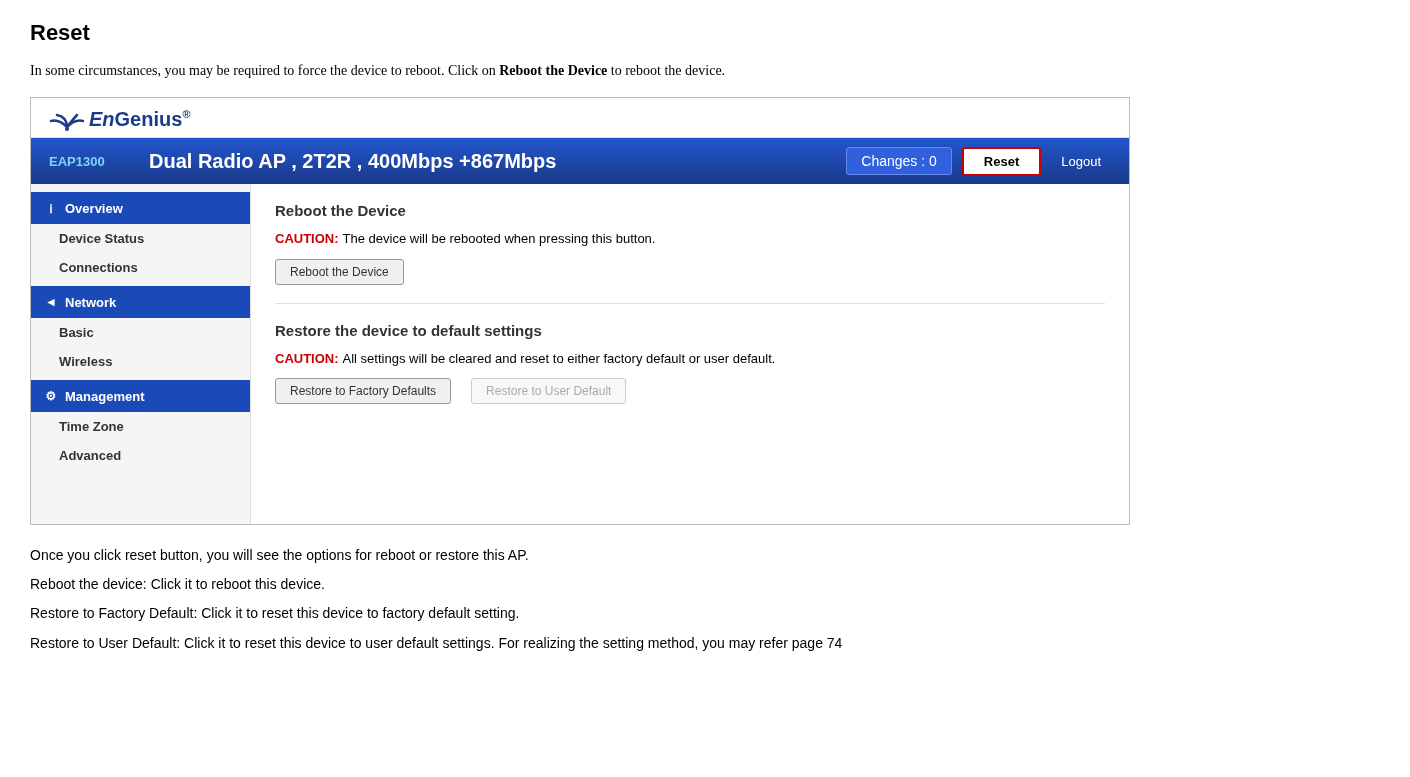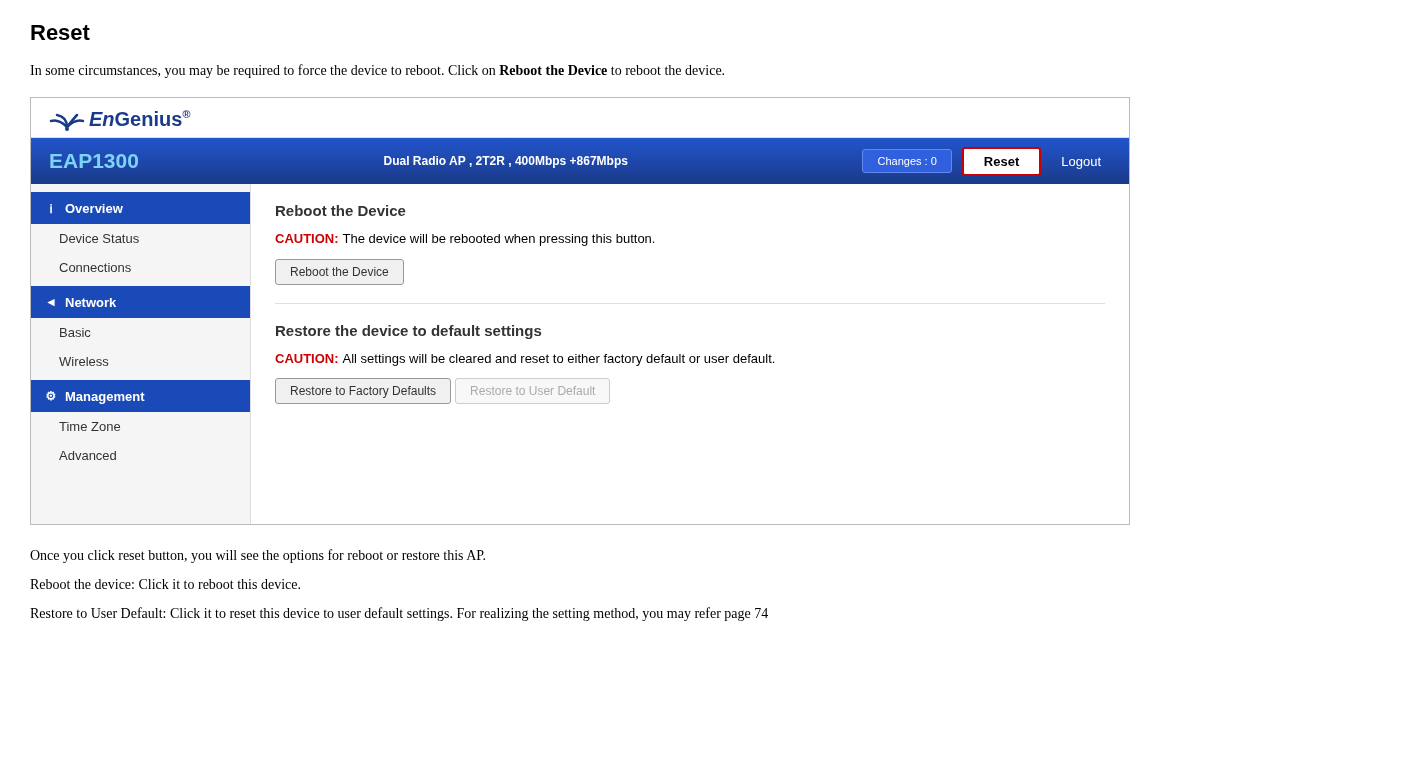--- a/index.html
+++ b/index.html
@@ -49,43 +49,43 @@
     
     .ui-header-bar {
       background: linear-gradient(to bottom, #2255cc, #1a3a8a);
       color: #fff;
       display: flex;
       align-items: center;
       padding: 0 18px;
       height: 46px;
     }
     .ui-header-model {
-      font-size: 21px;
+      font-size: 13px;
       font-weight: bold;
       color: #7dd4f8;
       min-width: 100px;
     }
     .ui-header-desc {
-      font-size: 12px;
+      font-size: 20px;
       font-weight: bold;
       color: #fff;
       flex: 1;
-      text-align: center;
+      text-align: left;
     }
     .ui-header-actions {
       display: flex;
       align-items: center;
       gap: 10px;
     }
     .ui-changes-badge {
       background: #3060dd;
       border: 1px solid #6688ee;
       color: #fff;
       padding: 5px 14px;
-      font-size: 11px;
+      font-size: 14px;
       border-radius: 3px;
     }
     .ui-reset-btn {
       background: #fff;
       color: #000;
       border: 2px solid #cc0000;
       padding: 5px 20px;
       font-size: 13px;
       font-weight: bold;
       border-radius: 3px;
@@ -134,20 +134,21 @@
       display: inline-flex;
       align-items: center;
       justify-content: center;
       font-size: 12px;
     }
     .sidebar-item {
       padding: 7px 12px 7px 28px;
       font-size: 13px;
       cursor: pointer;
       color: #333;
+      font-weight: bold;
     }
     
     .ui-main {
       flex: 1;
       padding: 18px 24px;
     }
     .section-title {
       font-size: 15px;
       font-weight: bold;
       color: #333;
@@ -181,32 +182,31 @@
       background: #f8f8f8;
       cursor: default;
     }
     .section-divider {
       border: none;
       border-top: 1px solid #e0e0e0;
       margin: 18px 0;
     }
     .restore-actions {
       display: flex;
-      gap: 4px;
+      gap: 20px;
       align-items: flex-start;
     }
     
     .page-body-text {
       font-size: 14px;
       line-height: 1.8;
       max-width: 1100px;
     }
     .page-body-text p {
       margin-bottom: 4px;
-      font-family: Liberation Serif, serif;
     }
   </style>
 </head>
 <body>
 
 <h1 class="page-title">Reset</h1>
 
 <p class="intro-text">
   <span>In some circumstances, you may be required to force the device to reboot. Click on </span><span class="bold-inline">Reboot the Device</span><span> to reboot the device.</span>
 </p>
@@ -294,14 +294,15 @@
         </div>
       </div>
 
     </div>
   </div>
 </div>
 
 <div class="page-body-text">
   <p>Once you click reset button, you will see the options for reboot or restore this AP.</p>
   <p>Reboot the device: Click it to reboot this device.</p>
+  <p>Restore to Factory Default: Click it to reset this device to factory default setting.</p>
   <p>Restore to User Default: Click it to reset this device to user default settings. For realizing the setting method, you may refer page 74</p>
 </div>
 
 </body></html>

